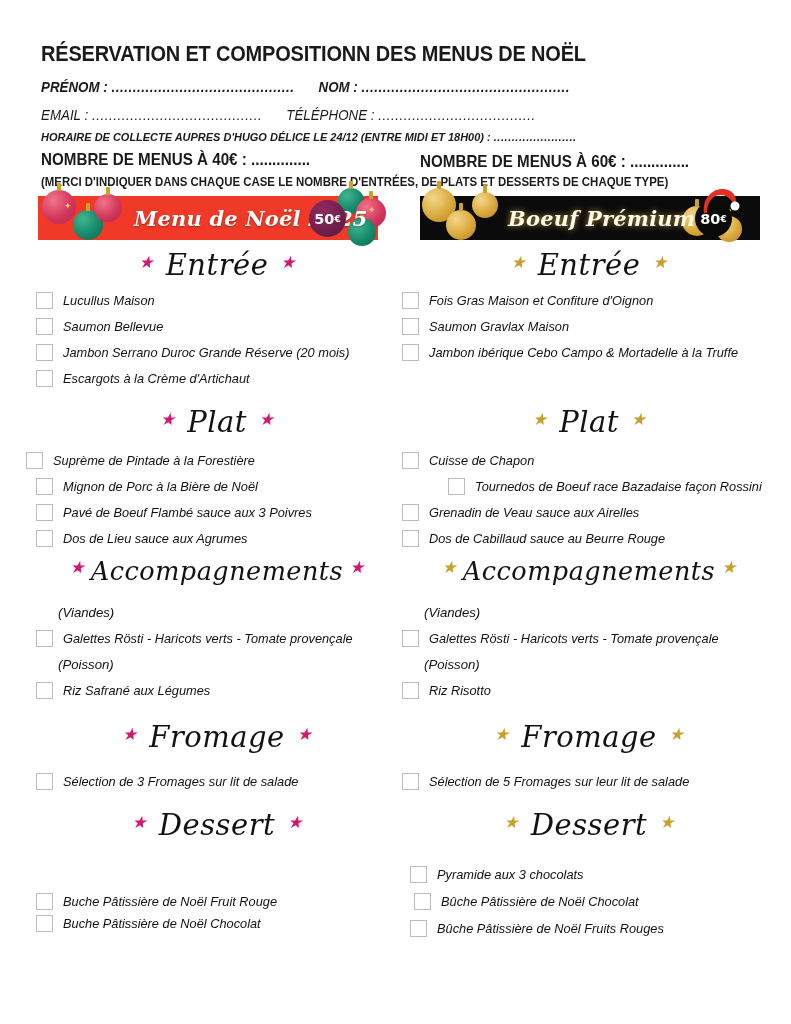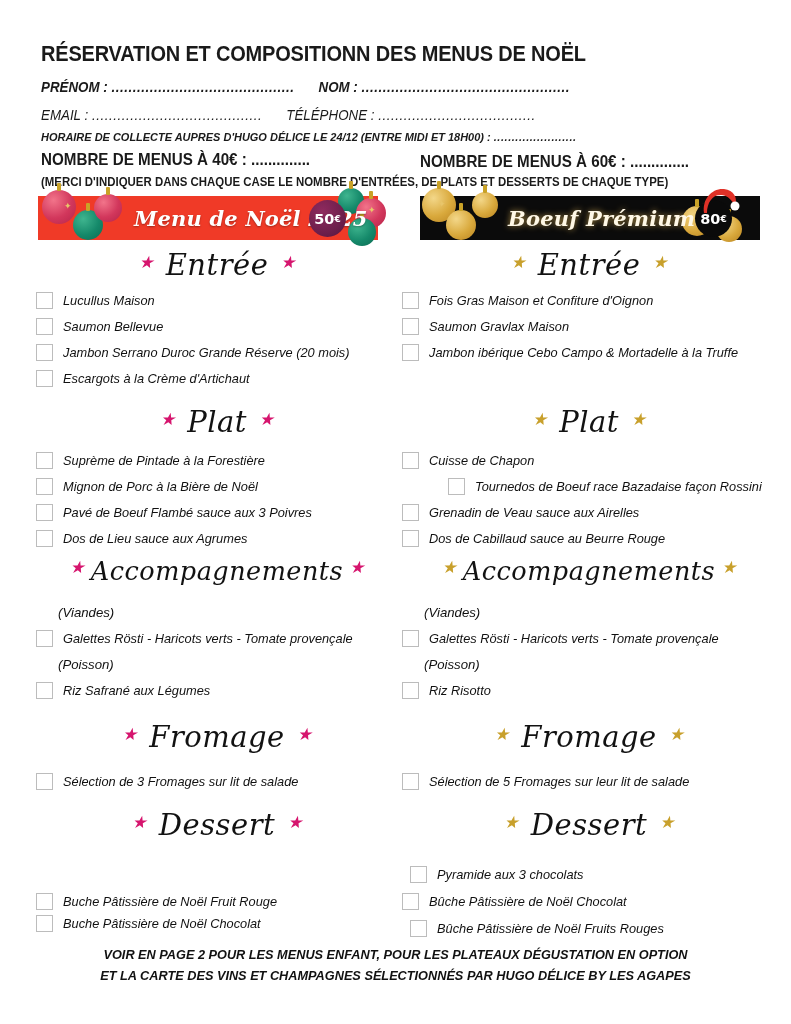--- a/index.html
+++ b/index.html
@@ -324,21 +324,21 @@
     <span class="item-label">Jambon Serrano Duroc Grande Réserve (20 mois)</span>
   </div>
   <div class="item" style="left:36px; top:370px;">
     <span class="checkbox"></span>
     <span class="item-label">Escargots à la Crème d'Artichaut</span>
   </div>
 
   <div class="section-head" style="left:32px; top:405px;">
     <span class="star star-pink">★</span><span class="sh-label">Plat</span><span class="star star-pink">★</span>
   </div>
-  <div class="item" style="left:36px; top:452px;text-align:right;">
+  <div class="item" style="left:26px; top:452px;text-align:right;">
     <span class="checkbox"></span>
     <span class="item-label">Suprème de Pintade à la Forestière</span>
   </div>
   <div class="item" style="left:36px; top:478px;">
     <span class="checkbox"></span>
     <span class="item-label">Mignon de Porc à la Bière de Noël</span>
   </div>
   <div class="item" style="left:36px; top:504px;">
     <span class="checkbox"></span>
     <span class="item-label">Pavé de Boeuf Flambé sauce aux 3 Poivres</span>
@@ -440,27 +440,23 @@
     <span class="item-label">Sélection de 5 Fromages sur leur lit de salade</span>
   </div>
 
   <div class="section-head" style="left:404px; top:808px;">
     <span class="star star-gold">★</span><span class="sh-label">Dessert</span><span class="star star-gold">★</span>
   </div>
   <div class="item" style="left:410px; top:866px;">
     <span class="checkbox"></span>
     <span class="item-label">Pyramide aux 3 chocolats</span>
   </div>
-  <div class="item" style="left:402px; top:893px;">
+  <div class="item" style="left:414px; top:893px;">
     <span class="checkbox"></span>
     <span class="item-label">Bûche Pâtissière de Noël Chocolat</span>
   </div>
   <div class="item" style="left:410px; top:920px;">
     <span class="checkbox"></span>
     <span class="item-label">Bûche Pâtissière de Noël Fruits Rouges</span>
   </div>
 
-  <div class="footer" style="top:945px;">
-    <div>VOIR EN PAGE 2 POUR LES MENUS ENFANT, POUR LES PLATEAUX DÉGUSTATION EN OPTION</div>
-    <div>ET LA CARTE DES VINS ET CHAMPAGNES SÉLECTIONNÉS PAR HUGO DÉLICE BY LES AGAPES</div>
-  </div>
 
 </div>
 
 </body></html>

